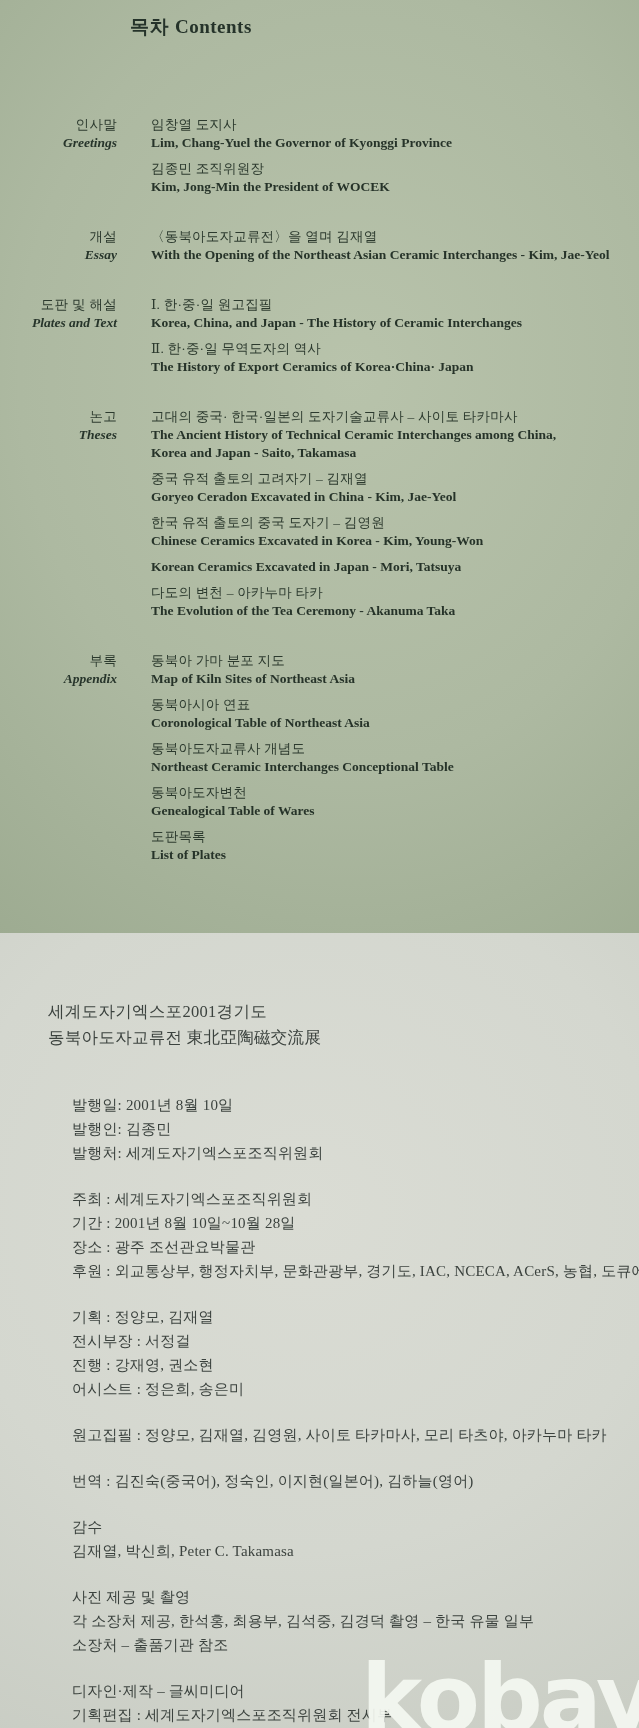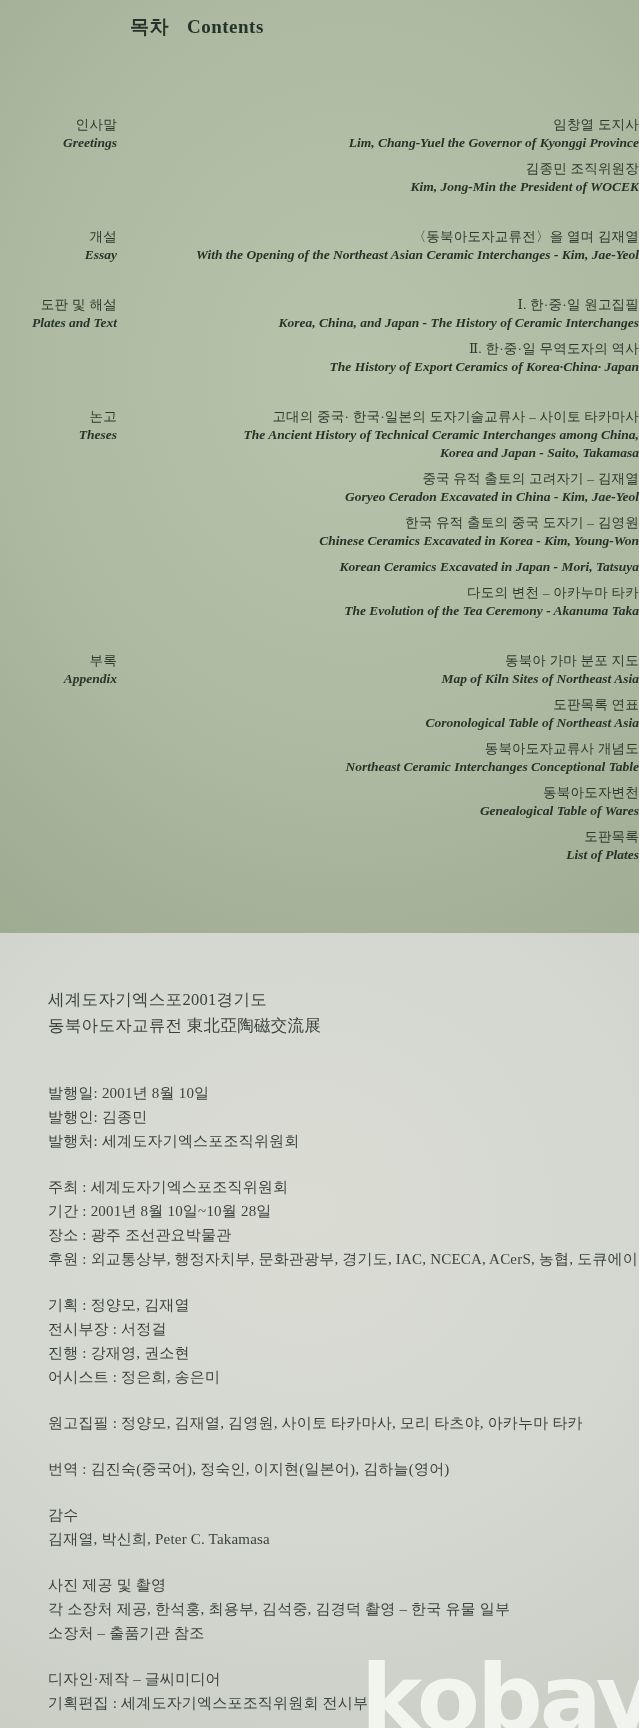--- a/index.html
+++ b/index.html
@@ -16,45 +16,45 @@
         #b8c3ab 0%, #adb9a1 40%, #9dab91 72%, #8b9980 92%, #7f8d74 100%);
     overflow:hidden;
     box-sizing:border-box;
     padding-top:14px;
   }
   .toc-title{
     margin:0 0 0 130px;
     font-size:19px;line-height:26px;font-weight:600;
     color:#25332a;letter-spacing:.5px;
   }
-  .toc-title .t-en{margin-left:18px;font-weight:600;}
+  .toc-title .t-en{margin-left:6px;font-weight:600;}
   #toc{margin-top:76px;}
   .toc-section{display:flex;margin-bottom:24px;}
   .sec-label{width:117px;flex:none;text-align:right;color:#2c3a2e;}
   .lab-ko{font-size:13.5px;line-height:18px;letter-spacing:.3px;}
   .lab-en{font-size:13.5px;line-height:18px;font-style:italic;font-weight:600;color:#27352b;padding-left:12px;}
-  .sec-items{margin-left:34px;width:500px;text-align:right;}
+  .sec-items{margin-left:34px;width:500px;}
   .toc-item{margin-bottom:8px;}
   .item-ko{font-size:13.5px;line-height:18px;color:#2c3a2e;letter-spacing:.2px;}
-  .item-en{font-size:13.5px;line-height:18px;font-style:italic;font-weight:600;color:#263329;white-space:nowrap;overflow:hidden;}
+  .item-en{font-size:13.5px;line-height:18px;font-weight:600;color:#263329;white-space:nowrap;overflow:hidden;}
   
   .page2{
     position:relative;
     width:639px;height:795px;
     background:
       radial-gradient(ellipse 125% 95% at 48% 35%,
         #dadcd4 0%, #d4d7cf 45%, #c9cdc4 80%, #bbc0b6 100%);
     overflow:hidden;
     box-sizing:border-box;
     padding:54px 0 0 48px;
     color:#3b423e;
   }
-  .p2-title{margin-bottom:42px;}
+  .p2-title{margin-bottom:42px;margin-top:12px;}
   .p2-title div{font-size:16.5px;line-height:26px;letter-spacing:.3px;}
-  .col-group{margin-bottom:22px;}
+  .col-group{margin-bottom:22px;margin-left:24px;}
   .col-line{font-size:15px;line-height:24px;letter-spacing:.2px;}
   .clip{white-space:nowrap;overflow:hidden;width:591px;}
   .watermark{
     position:absolute;right:-14px;bottom:-18px;
     font-family:"DejaVu Sans","Liberation Sans",sans-serif;
     font-weight:700;font-size:92px;line-height:1;
     color:rgba(244,247,241,.92);letter-spacing:-3px;
     pointer-events:none;
   }
 </style>
@@ -140,21 +140,21 @@
         <div class="sec-label">
           <div class="lab-ko">부록</div>
           <div class="lab-en">Appendix</div>
         </div>
         <div class="sec-items">
           <div class="toc-item">
             <div class="item-ko">동북아 가마 분포 지도</div>
             <div class="item-en">Map of Kiln Sites of Northeast Asia</div>
           </div>
           <div class="toc-item">
-            <div class="item-ko">도판목록 연표</div>
+            <div class="item-ko">동북아시아 연표</div>
             <div class="item-en">Coronological Table of Northeast Asia</div>
           </div>
           <div class="toc-item">
             <div class="item-ko">동북아도자교류사 개념도</div>
             <div class="item-en">Northeast Ceramic Interchanges Conceptional Table</div>
           </div>
           <div class="toc-item">
             <div class="item-ko">동북아도자변천</div>
             <div class="item-en">Genealogical Table of Wares</div>
           </div>

